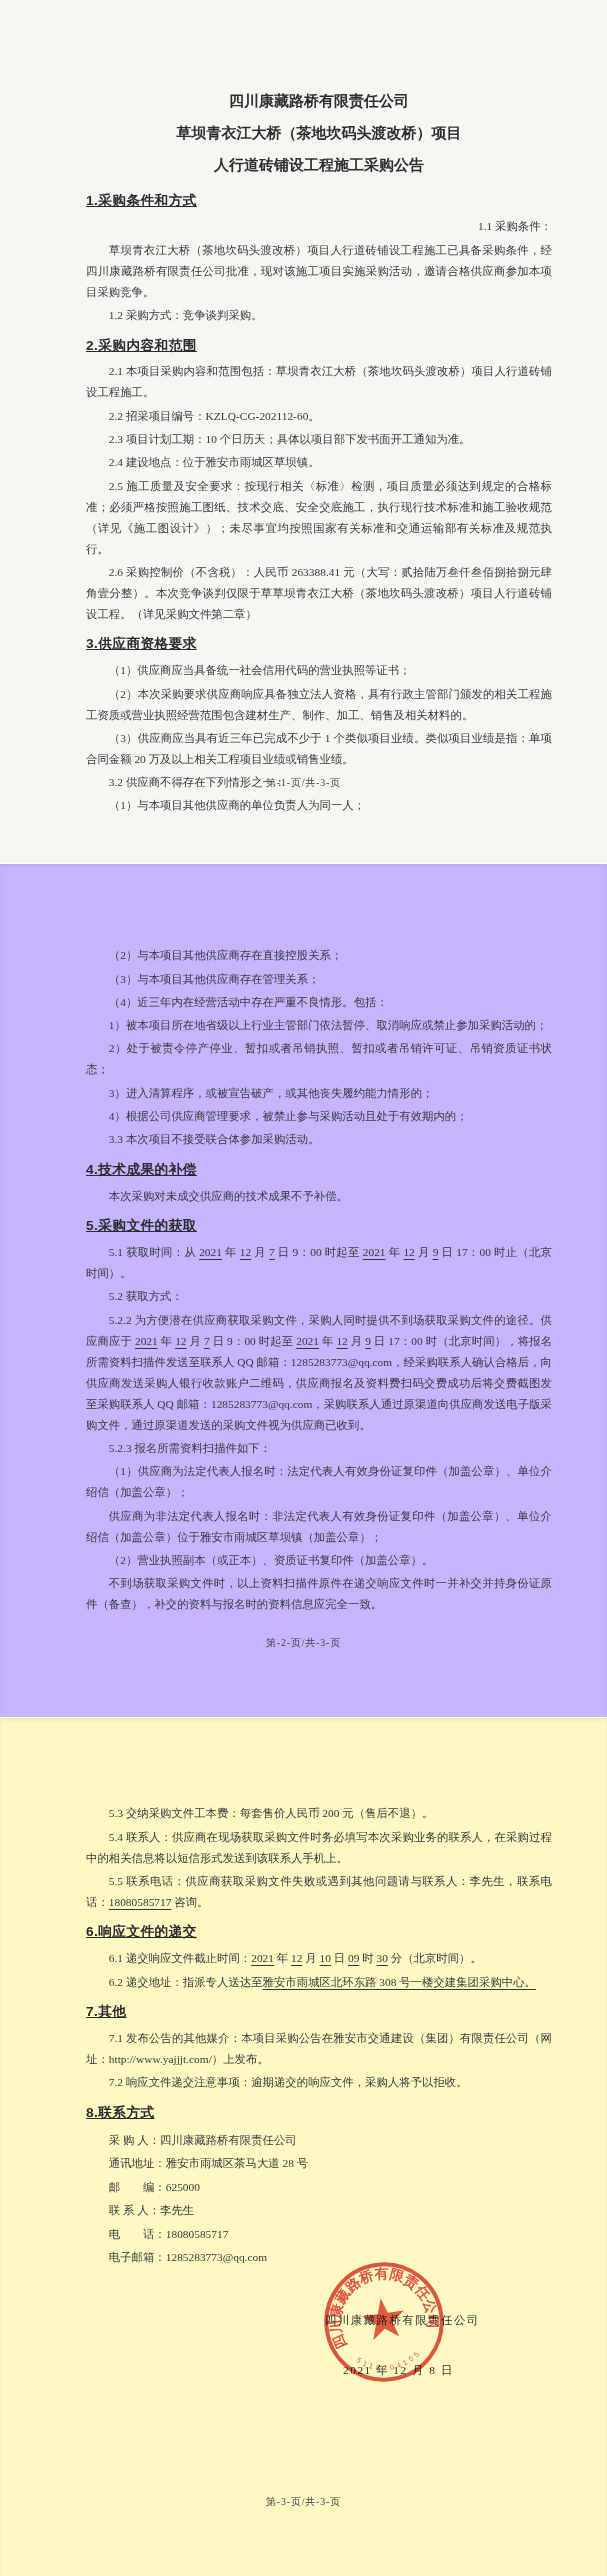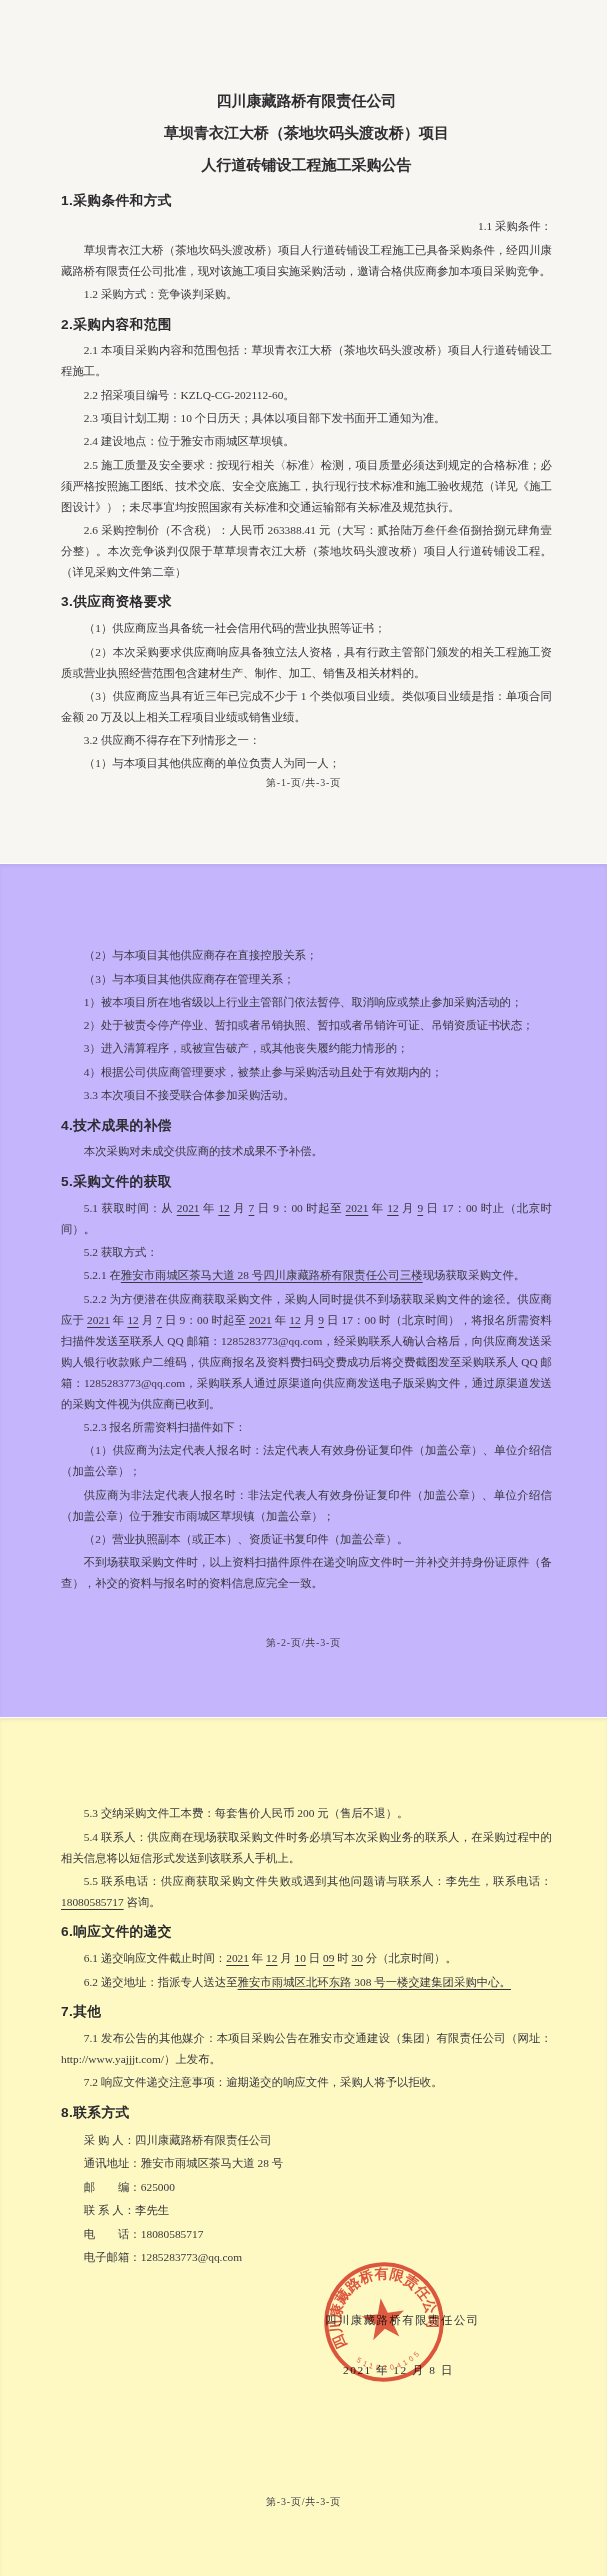--- a/index.html
+++ b/index.html
@@ -1,25 +1,25 @@
 <!DOCTYPE html>
 <html style="font-size:12px"><head>
 <meta charset="utf-8">
 <style>
   html,body{margin:0;padding:0;}
   body{width:607px;background:#f5f4f2;}
   .doc{position:relative;width:607px;font-family:"Liberation Serif","DejaVu Serif",serif;color:#38383c;}
-  .page{position:relative;width:607px;box-sizing:border-box;overflow:hidden;padding-left:61px;padding-right:55px;}
+  .page{position:relative;width:607px;box-sizing:border-box;overflow:hidden;padding-left:86px;padding-right:55px;}
   .page1{height:863px;background:#f8f6f3;padding-top:85px;}
   .page2{height:854px;background:#c4b5fd;padding-top:79px;box-shadow:inset 0 2.3px 3px rgba(110,110,125,.10);border-top:0.8px solid #fefefe;}
   .page3{height:860px;background:#fef9c3;padding-top:83px;box-shadow:inset 0 2.3px 3px rgba(110,110,125,.10);border-top:0.8px solid #fefefe;}
   .title{ text-align:center;font-family:"Liberation Sans","DejaVu Sans",sans-serif;font-weight:700;
     font-size:15px;line-height:32px;color:#2e2e31;margin-bottom:7.6px;}
   .sec{font-family:"Liberation Sans","DejaVu Sans",sans-serif;font-weight:700;font-size:13.7px;
-    color:#2b2b2e;margin:10.6px 0 6.8px 0;letter-spacing:0.4px;}
+    color:#2b2b2e;margin:10.6px 0 6.8px 0;letter-spacing:0.4px;text-decoration:underline;}
   p{margin:2.3px 0;font-size:11.4px;line-height:21px;text-indent:2em;text-align:justify;}
   p.label{text-align:right;}
   .u{text-decoration:underline;text-underline-offset:3px;}
   .b{font-weight:400;}
   .contact-row{font-size:11.4px;line-height:23.5px;text-indent:2em;text-align:left;}
   .footer{position:absolute;left:0;right:0;text-align:center;font-size:10px;color:#3f3f44;letter-spacing:0.8px;}
   .page1 .footer{bottom:73px;}
   .page2 .footer{bottom:67px;}
   .page3 .footer{bottom:68px;}
   .sign{position:absolute;font-size:11.4px;color:#2f2f33;white-space:nowrap;}
@@ -60,33 +60,33 @@
     <p>（3）供应商应当具有近三年已完成不少于 1 个类似项目业绩。类似项目业绩是指：单项合同金额 20 万及以上相关工程项目业绩或销售业绩。</p>
     <p>3.2 供应商不得存在下列情形之一：</p>
     <p>（1）与本项目其他供应商的单位负责人为同一人；</p>
 
     <div class="footer">第-1-页/共-3-页</div>
   </section>
 
   <section class="page page2">
     <p>（2）与本项目其他供应商存在直接控股关系；</p>
     <p>（3）与本项目其他供应商存在管理关系；</p>
+    <p>（4）近三年内在经营活动中存在严重不良情形。包括：</p>
     <p>1）被本项目所在地省级以上行业主管部门依法暂停、取消响应或禁止参加采购活动的；</p>
     <p>2）处于被责令停产停业、暂扣或者吊销执照、暂扣或者吊销许可证、吊销资质证书状态；</p>
     <p>3）进入清算程序，或被宣告破产，或其他丧失履约能力情形的；</p>
     <p>4）根据公司供应商管理要求，被禁止参与采购活动且处于有效期内的；</p>
     <p>3.3 本次项目不接受联合体参加采购活动。</p>
 
     <div class="sec">4.技术成果的补偿</div>
     <p>本次采购对未成交供应商的技术成果不予补偿。</p>
 
     <div class="sec">5.采购文件的获取</div>
     <p><span>5.1 获取时间：从 </span><span class="u">2021</span><span> 年 </span><span class="u">12</span><span> 月 </span><span class="u">7</span><span> 日 9：00 时起至 </span><span class="u">2021</span><span> 年 </span><span class="u">12</span><span> 月 </span><span class="u">9</span><span> 日 17：00 时止（北京时间）。</span></p>
     <p>5.2 获取方式：</p>
-    <p><span>5.2.1 在</span><span class="u">雅安市雨城区茶马大道 28 号四川康藏路桥有限责任公司三楼</span><span>现场获取采购文件。</span></p>
     <p><span>5.2.2 为方便潜在供应商获取采购文件，采购人同时提供不到场获取采购文件的途径。供应商应于 </span><span class="u">2021</span><span> 年 </span><span class="u">12</span><span> 月 </span><span class="u">7</span><span> 日 9：00 时起至 </span><span class="u">2021</span><span> 年 </span><span class="u">12</span><span> 月 </span><span class="u">9</span><span> 日 17：00 时（北京时间），将报名所需资料扫描件发送至联系人 QQ 邮箱：1285283773@qq.com，经采购联系人确认合格后，向供应商发送采购人银行收款账户二维码，供应商报名及资料费扫码交费成功后将交费截图发至采购联系人 QQ 邮箱：1285283773@qq.com，采购联系人通过原渠道向供应商发送电子版采购文件，通过原渠道发送的采购文件视为供应商已收到。</span></p>
     <p>5.2.3 报名所需资料扫描件如下：</p>
     <p>（1）供应商为法定代表人报名时：法定代表人有效身份证复印件（加盖公章）、单位介绍信（加盖公章）；</p>
     <p>供应商为非法定代表人报名时：非法定代表人有效身份证复印件（加盖公章）、单位介绍信（加盖公章）位于雅安市雨城区草坝镇（加盖公章）；</p>
     <p>（2）营业执照副本（或正本）、资质证书复印件（加盖公章）。</p>
     <p>不到场获取采购文件时，以上资料扫描件原件在递交响应文件时一并补交并持身份证原件（备查），补交的资料与报名时的资料信息应完全一致。</p>
 
     <div class="footer">第-2-页/共-3-页</div>
   </section>
 

